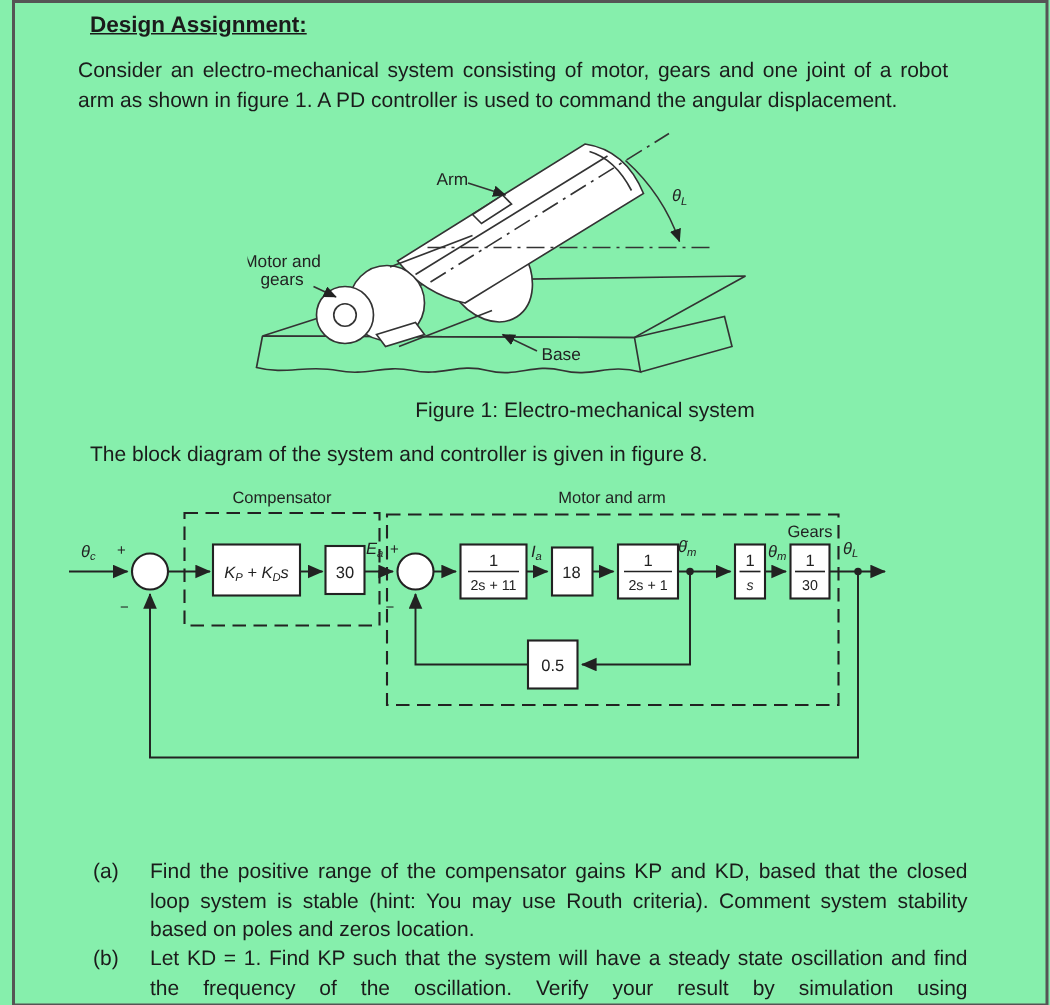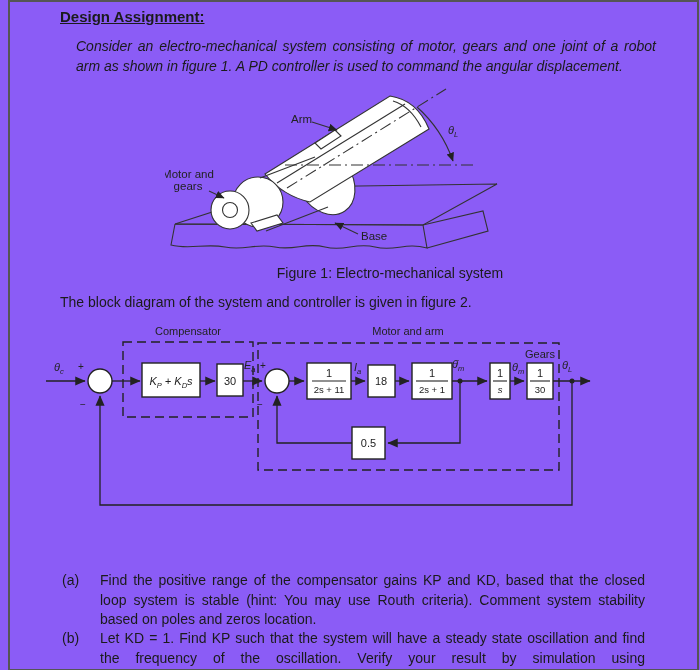--- a/index.html
+++ b/index.html
@@ -1,23 +1,23 @@
 <!DOCTYPE html>
 <html><head>
 <meta charset="utf-8">
 <style>
   html,body{margin:0;padding:0;background:#e8e8e8;}
-  .page{position:relative;width:700px;height:670px;background:#8b5cf6;overflow:hidden;
+  .page{position:relative;width:700px;height:670px;background:#86efac;overflow:hidden;
         font-family:"Liberation Sans","DejaVu Sans",sans-serif;color:#1b1b1b;}
   .page-border{position:absolute;left:8px;top:0;width:687px;height:667px;
         border:2px solid #555;pointer-events:none;}
   .title{position:absolute;left:60px;top:8px;font-size:15px;font-weight:bold;
         text-decoration:underline;}
   .para{position:absolute;font-size:14px;line-height:20px;text-align:justify;}
-  .intro{left:76px;top:36px;width:580px;font-style:italic;}
+  .intro{left:52px;top:36px;width:580px;}
   .para2{left:60px;top:292px;width:600px;text-align:left;}
   .caption{position:absolute;left:0;width:700px;text-align:center;font-size:14px;}
   .cap1{top:265px;padding-left:40px;}
   .cap2{top:528px;}
   .item{position:absolute;left:62px;width:583px;display:flex;}
   .item-a{top:571px;}
   .item-b{top:629px;}
   .item-label{width:38px;flex:0 0 38px;font-size:14px;line-height:19.5px;}
   .item-text{width:545px;font-size:14px;line-height:19.5px;text-align:justify;}
   .fig{position:absolute;}
@@ -81,21 +81,21 @@
     </g>
     <text class="dlabel12" x="126" y="39">Arm</text>
     <text class="dlabel12" x="23" y="94" text-anchor="middle">Motor and</text>
     <text class="dlabel12" x="23" y="106" text-anchor="middle">gears</text>
     <text class="dlabel12" x="196" y="156">Base</text>
     <text class="dlabel it" x="283" y="50"><tspan>θ</tspan><tspan class="sub" dy="2.5">L</tspan></text>
   </svg>
 
   <div class="caption cap1">Figure 1: Electro-mechanical system</div>
 
-  <div class="para para2">The block diagram of the system and controller is given in figure 2.</div>
+  <div class="para para2">The block diagram of the system and controller is given in figure 8.</div>
 
   <svg class="fig fig2" width="660" height="205" viewBox="0 0 660 205">
     <defs>
       <marker id="ah2" markerWidth="9" markerHeight="8" refX="7.5" refY="3.5" orient="auto">
         <path d="M0,0 L8,3.5 L0,7 Z" fill="#222"></path>
       </marker>
     </defs>
 
     <rect x="91" y="27" width="130" height="75" fill="none" stroke="#222" stroke-width="1.4" stroke-dasharray="9 5"></rect>
     <rect x="226" y="28" width="301" height="127" fill="none" stroke="#222" stroke-width="1.4" stroke-dasharray="9 5"></rect>

